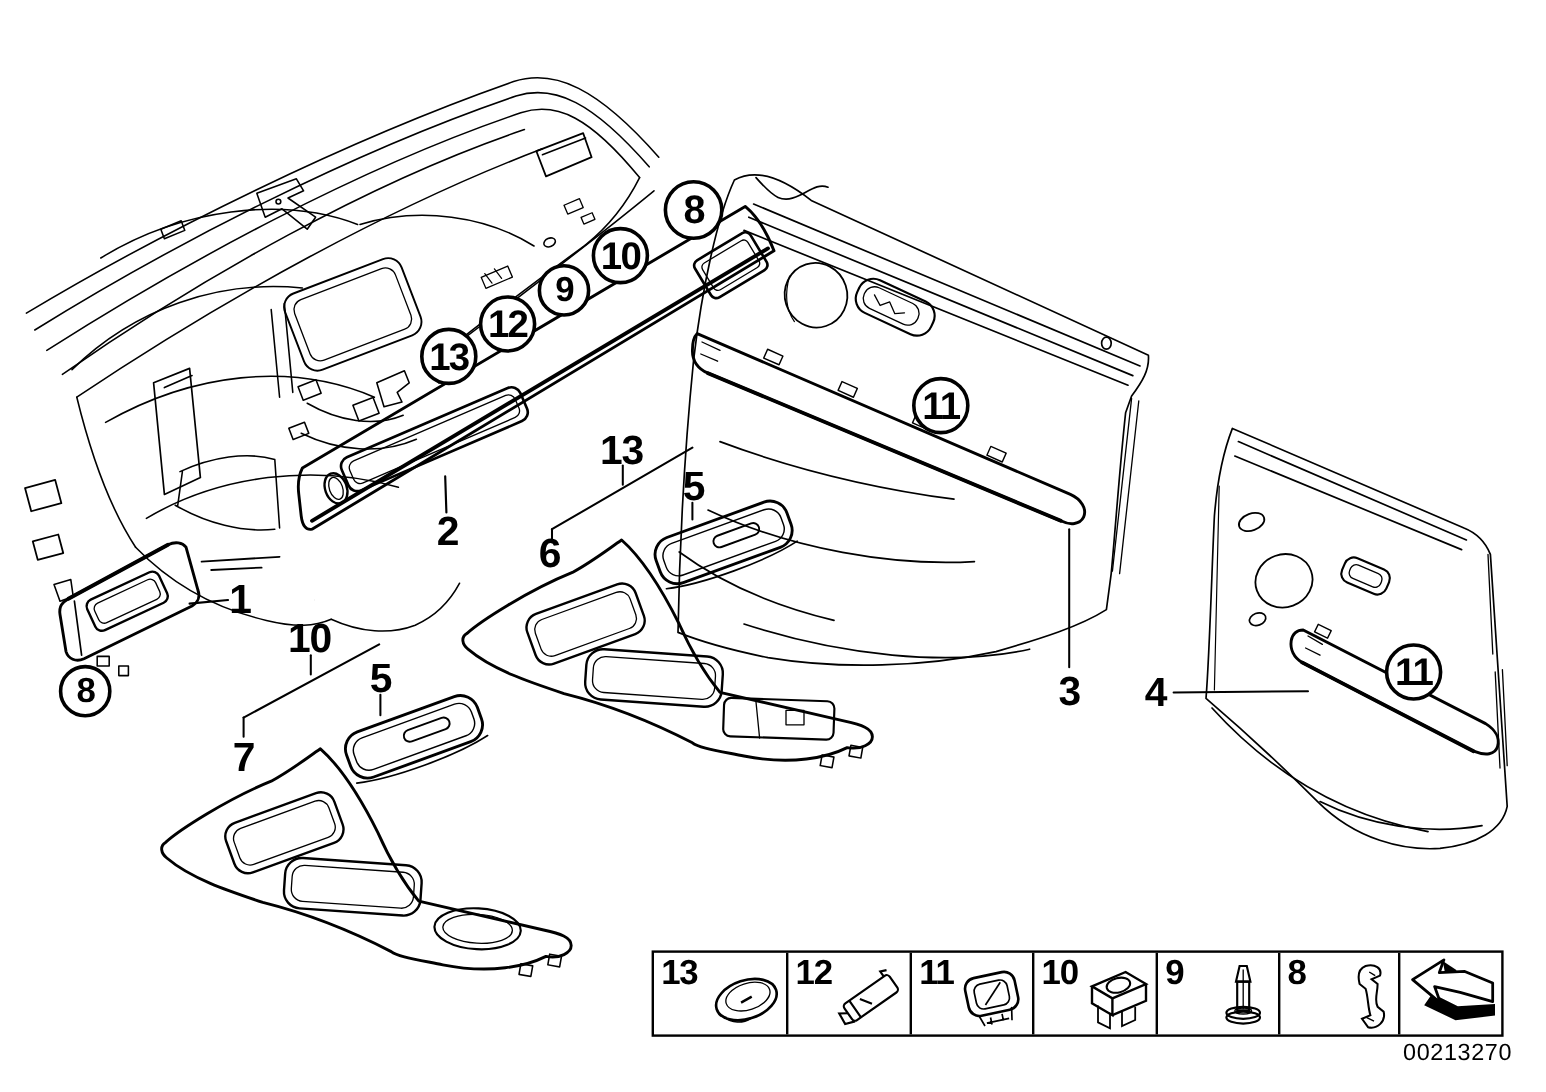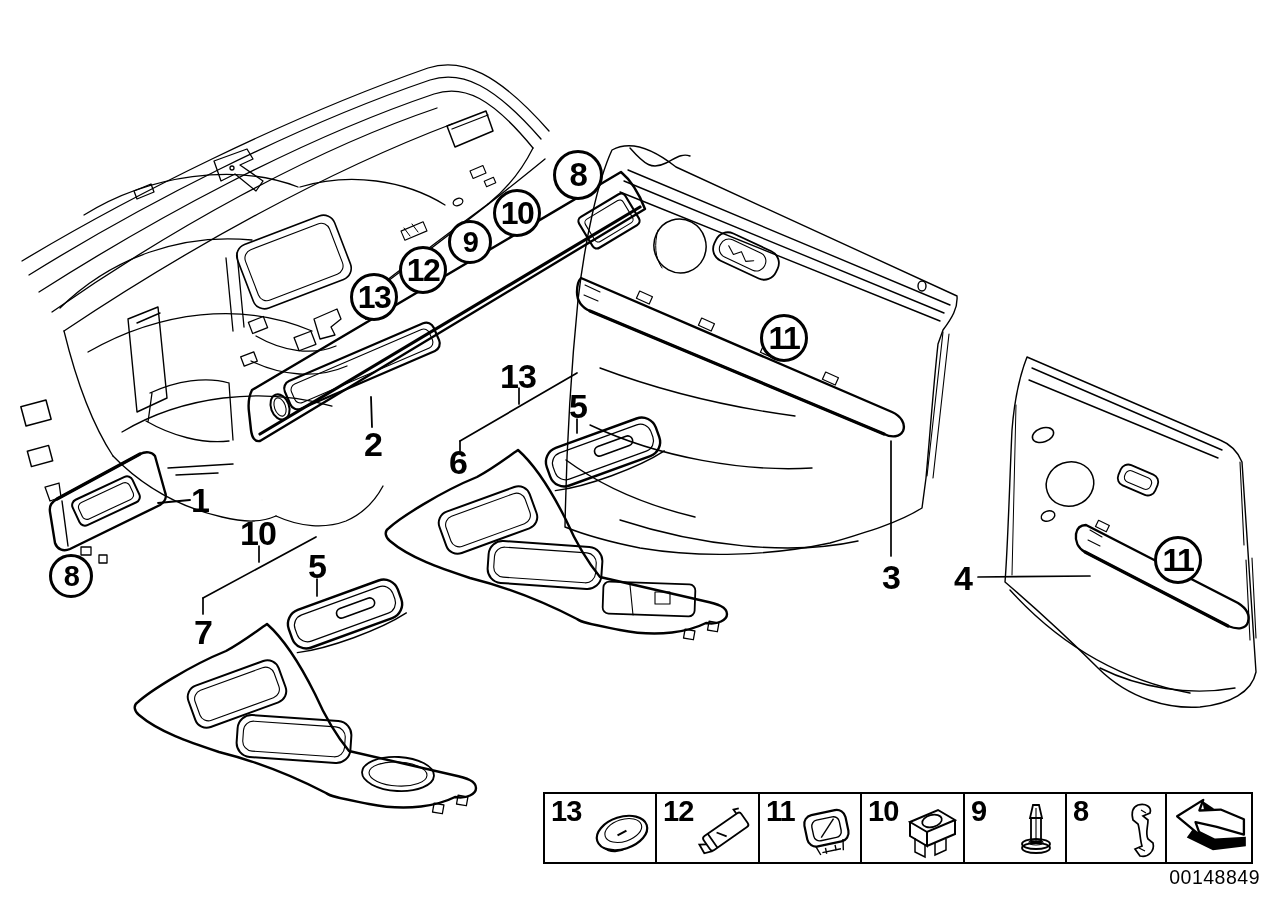--- a/index.html
+++ b/index.html
@@ -334,15 +334,15 @@
 
   <div class="legend-cell arrow-cell" style="flex:0 0 90px">
     <svg class="legend-ico" width="84" height="60" viewBox="0 0 84 62" fill="none" stroke="none">
       <path d="M24,33 L46,44 L78,42 L78,52 L44,56 L17,43 Z" fill="#000"></path>
       <path d="M33,5 L45,13 L36,21 Z" fill="#000"></path>
       <path d="M7,21 L34,4 L30,15 L52,14 L76,24 L76,40 L48,32 L26,27 L31,41 Z" fill="#fff" stroke="#000" stroke-width="2.4" stroke-linejoin="round"></path>
     </svg>
   </div>
 </div>
 
-<div class="part-number">00148849</div>
+<div class="part-number">00213270</div>
 
 </div>
 
 </body></html>

